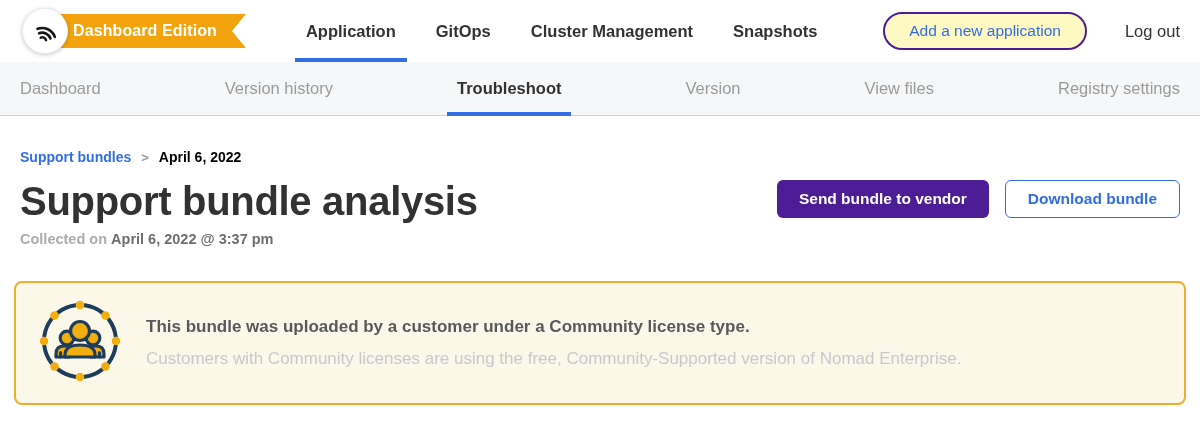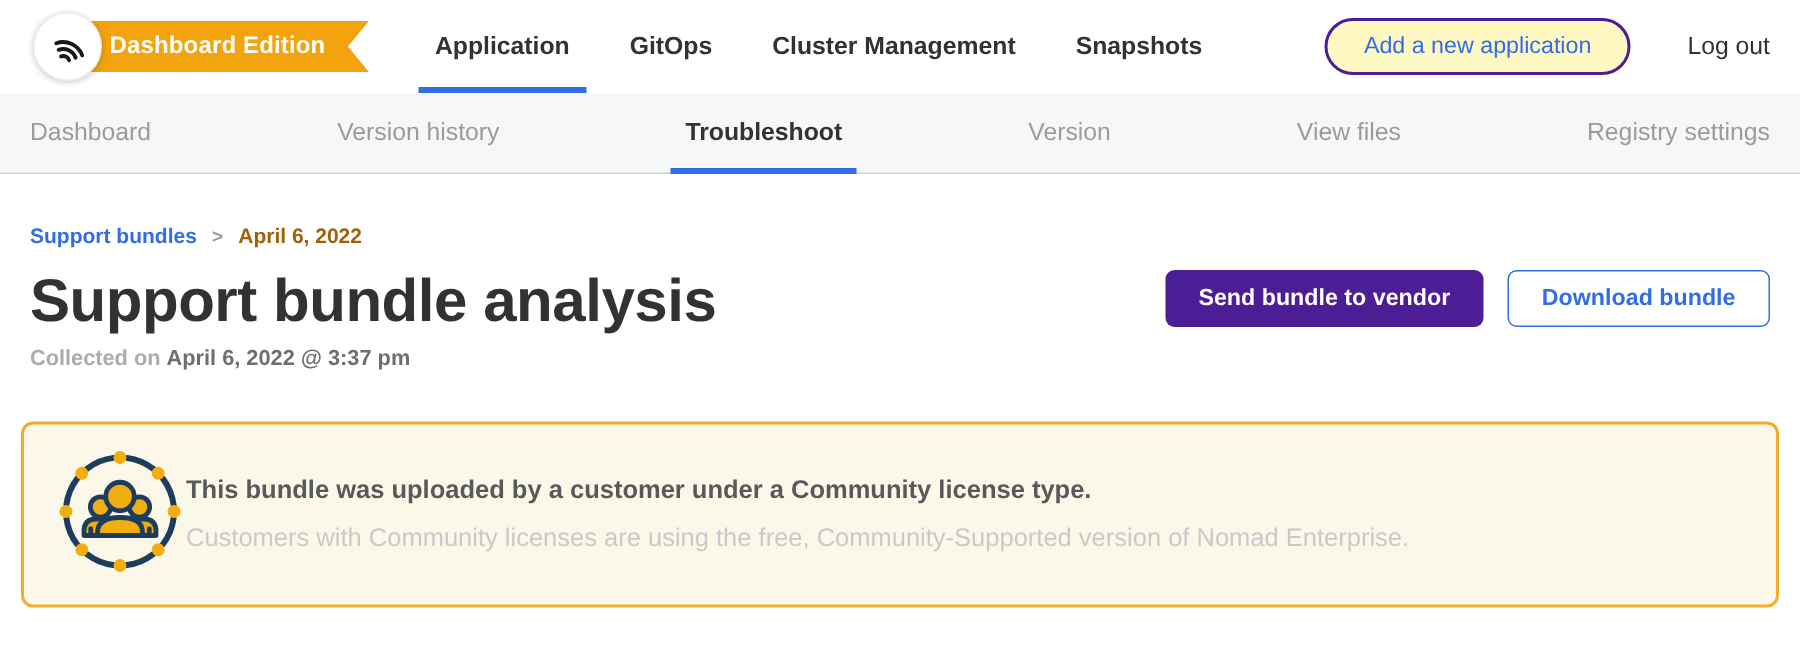--- a/index.html
+++ b/index.html
@@ -27,21 +27,21 @@
     position: relative; z-index: 2;
   }
   .ce-badge {
     margin-left: -13px; height: 34px;
     display: flex; align-items: center;
     background: #F2A30D; color: #fff;
     font-size: 16px; font-weight: 700; letter-spacing: .1px;
     padding: 0 29px 0 18px;
     clip-path: polygon(0 0, 100% 0, calc(100% - 14px) 50%, 100% 100%, 0 100%);
   }
-  .top-nav { display: flex; margin-left: 44px; height: 62px; align-items: stretch; }
+  .top-nav { display: flex; margin-left: 60px; height: 62px; align-items: stretch; }
   .top-nav-item {
     font-size: 16.5px; font-weight: 600; color: #323232;
     display: flex; align-items: center; position: relative;
     margin-right: 40px; cursor: pointer; white-space: nowrap;
   }
   .top-nav-item.active::after {
     content: ""; position: absolute; left: -11px; right: -11px; bottom: 0;
     height: 4px; background: #326DE6;
   }
   .add-app-btn {
@@ -71,21 +71,21 @@
   }
 
   
   .content { padding: 0 20px; }
   .breadcrumb {
     margin-top: 33px; font-size: 14px; font-weight: 700;
     display: flex; align-items: center; gap: 10px;
   }
   .crumb-link { color: #326DE6; cursor: pointer; }
   .crumb-sep { color: #9B9B9B; font-size: 13px; }
-  .crumb-current { color: #a16207; }
+  .crumb-current { color: #000000; }
 
   .title-row { display: flex; justify-content: space-between; align-items: flex-start; margin-top: 13px; }
   h1 {
     margin: 0; font-size: 40px; font-weight: 800; color: #323232;
     letter-spacing: -0.3px; line-height: 1.15;
   }
   .subtitle { margin-top: 7px; font-size: 14.5px; font-weight: 600; color: #ACACAC; }
   .subtitle .date { color: #6E6E6E; font-weight: 700; }
 
   .actions { display: flex; gap: 16px; padding-top: 2px; }
@@ -101,21 +101,21 @@
   }
 
   
   .banner {
     margin: 34px -6px 0 -6px;
     height: 124px;
     background: #FCF8E9;
     border: 2px solid #F0AE2E;
     border-radius: 8px;
     display: flex; align-items: center;
-    padding: 0 24px 0 20px; 
+    padding: 0 24px 0 20px; gap: 22px;
   }
   .banner-icon { flex: 0 0 auto; }
   .banner-text { display: flex; flex-direction: column; }
   .banner-heading { font-size: 17px; font-weight: 700; color: #58595B; }
   .banner-sub { margin-top: 12px; font-size: 17px; font-weight: 400; color: #C7C9CB; }
 </style>
 </head>
 <body>
 
 <div class="app">

